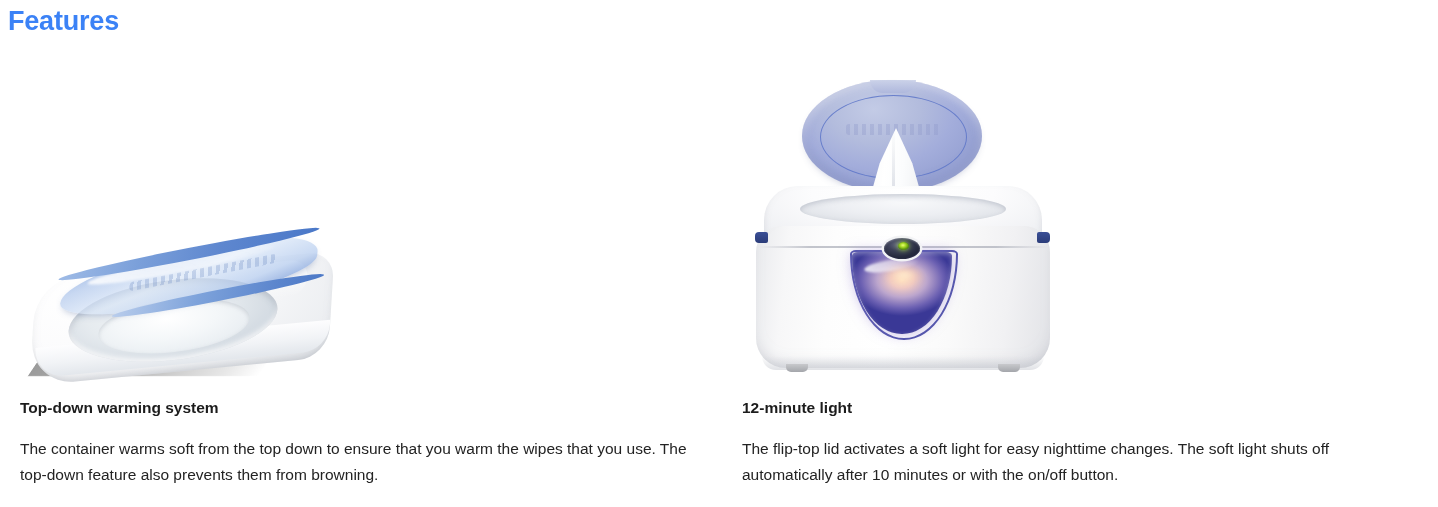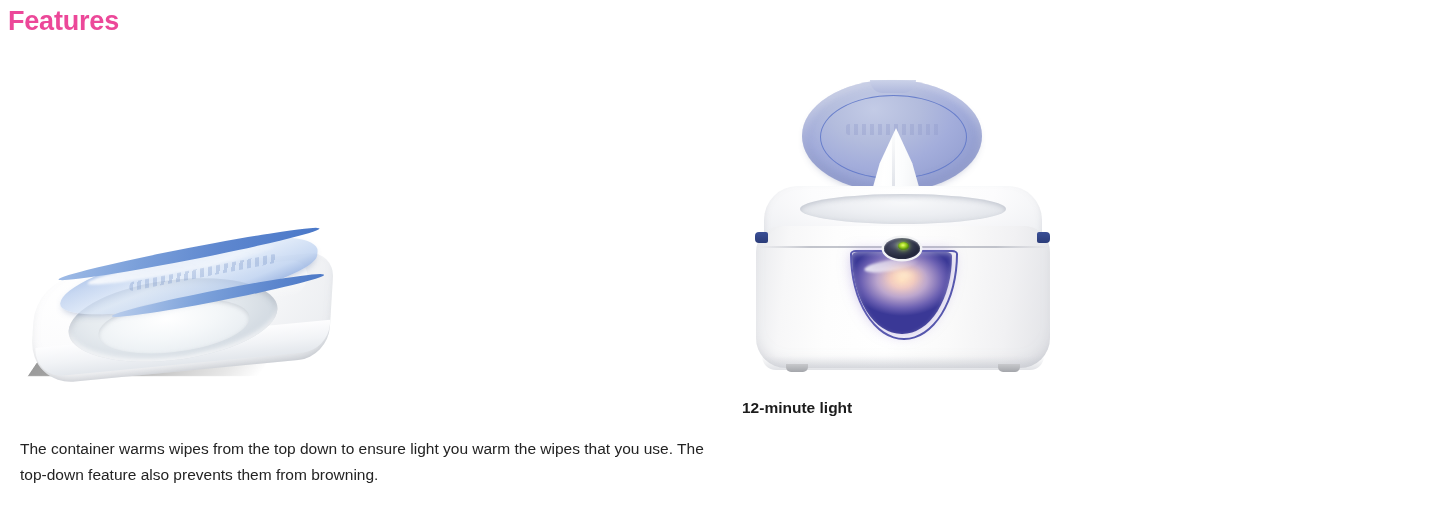--- a/index.html
+++ b/index.html
@@ -15,21 +15,21 @@
     overflow: hidden;
     position: relative;
   }
 
   .page-title {
     position: absolute;
     left: 8px;
     top: 4px;
     font-size: 27px;
     font-weight: bold;
-    color: #ec4899;
+    color: #3b82f6;
     letter-spacing: -0.2px;
     line-height: 34px;
   }
 
   .features-grid {
     position: absolute;
     left: 0;
     top: 58px;
     width: 1438px;
     height: 449px;
@@ -460,22 +460,23 @@
         <div class="p1-well"></div>
         <div class="p1-well-inner"></div>
         <div class="p1-lid"></div>
         <div class="p1-lid-text"></div>
         <div class="p1-lid-gloss"></div>
         <div class="p1-lid-edge"></div>
         <div class="p1-lid-edge2"></div>
       </div>
     </div>
 
-
-    <div class="feature-body">The container warms wipes from the top down to ensure light you warm the wipes that you use. The top-down feature also prevents them from browning.</div>
+    <div class="feature-heading">Top-down warming system</div>
+
+    <div class="feature-body">The container warms soft from the top down to ensure that you warm the wipes that you use. The top-down feature also prevents them from browning.</div>
   </div>
 
   <div class="feature-col col-1">
 
     <div class="media-box">
       <div class="prod2">
         <div class="p2-lid"></div>
         <div class="p2-lid-ring"></div>
         <div class="p2-lid-notch"></div>
         <div class="p2-lid-brand"></div>
@@ -499,15 +500,16 @@
         <div class="p2-led"></div>
 
         <div class="p2-base-shadow"></div>
         <div class="p2-foot-l"></div>
         <div class="p2-foot-r"></div>
       </div>
     </div>
 
     <div class="feature-heading">12-minute light</div>
 
+    <div class="feature-body">The flip-top lid activates a soft light for easy nighttime changes. The soft light shuts off automatically after 10 minutes or with the on/off button.</div>
   </div>
 
 </div>
 
 </body></html>

